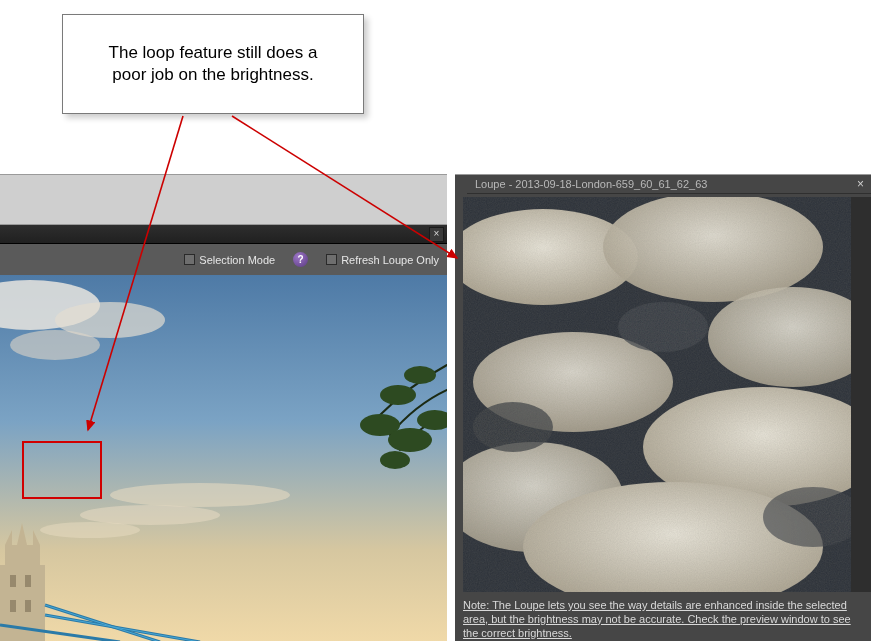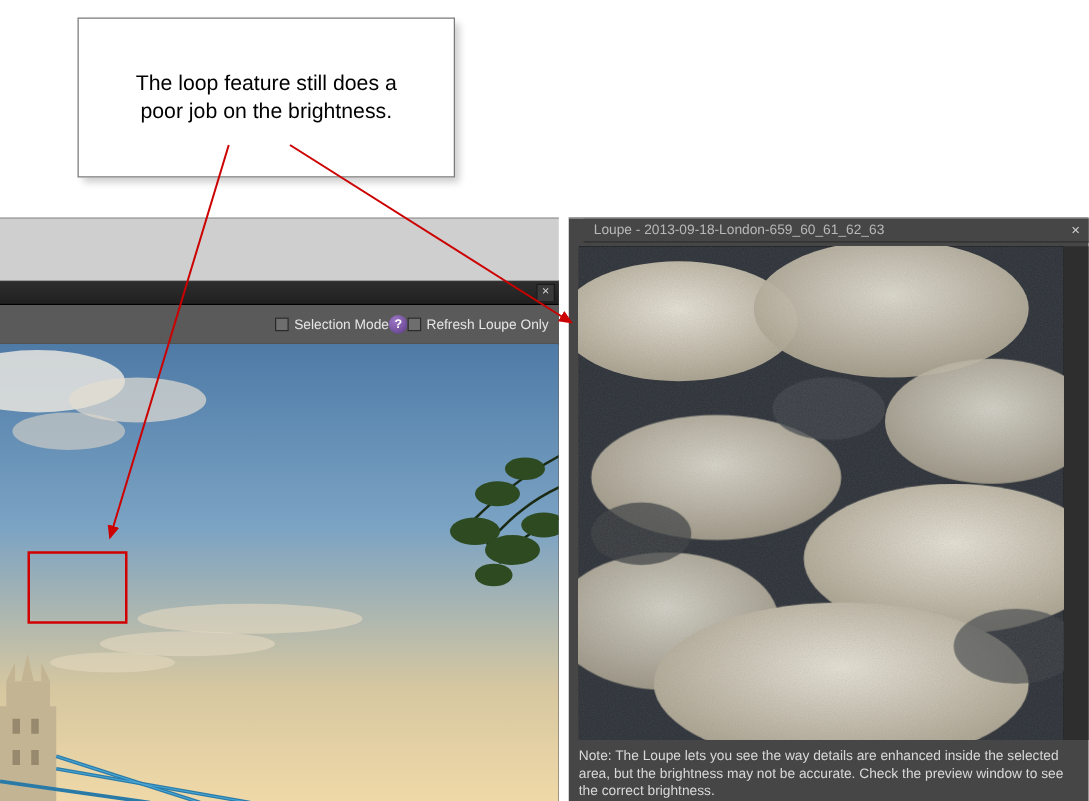--- a/index.html
+++ b/index.html
@@ -17,21 +17,21 @@
   width: 871px;
   height: 641px;
 }
 
 
 .callout {
   position: absolute;
   left: 62px;
   top: 14px;
   width: 302px;
-  height: 128px;
+  height: 100px;
   background: #fff;
   border: 1px solid #7a7a7a;
   box-shadow: 4px 4px 6px rgba(0,0,0,0.2);
   display: flex;
   align-items: center;
   justify-content: center;
   text-align: center;
   font-size: 17px;
   line-height: 1.3;
   color: #000;
@@ -70,20 +70,21 @@
   cursor: pointer;
 }
 .editor-toolbar {
   height: 31px;
   background: #5a5a5a;
   border-bottom: 1px solid #3a3a3a;
   display: flex;
   align-items: center;
   justify-content: flex-end;
   padding-right: 8px;
+  gap: 18px;
   font-size: 11px;
   color: #e6e6e6;
 }
 .toolbar-check {
   display: flex;
   align-items: center;
   gap: 4px;
 }
 .checkbox-vis {
   width: 11px;
@@ -186,20 +187,21 @@
 }
 .loupe-note {
   position: absolute;
   left: 8px;
   top: 420px;
   right: 20px;
   font-size: 11px;
   line-height: 1.25;
   color: #d9d9d9;
   padding-top:4px;
+  text-decoration:underline;
 }
 
 
 .arrows-layer {
   position: absolute;
   left: 0;
   top: 0;
   width: 871px;
   height: 641px;
   pointer-events: none;

